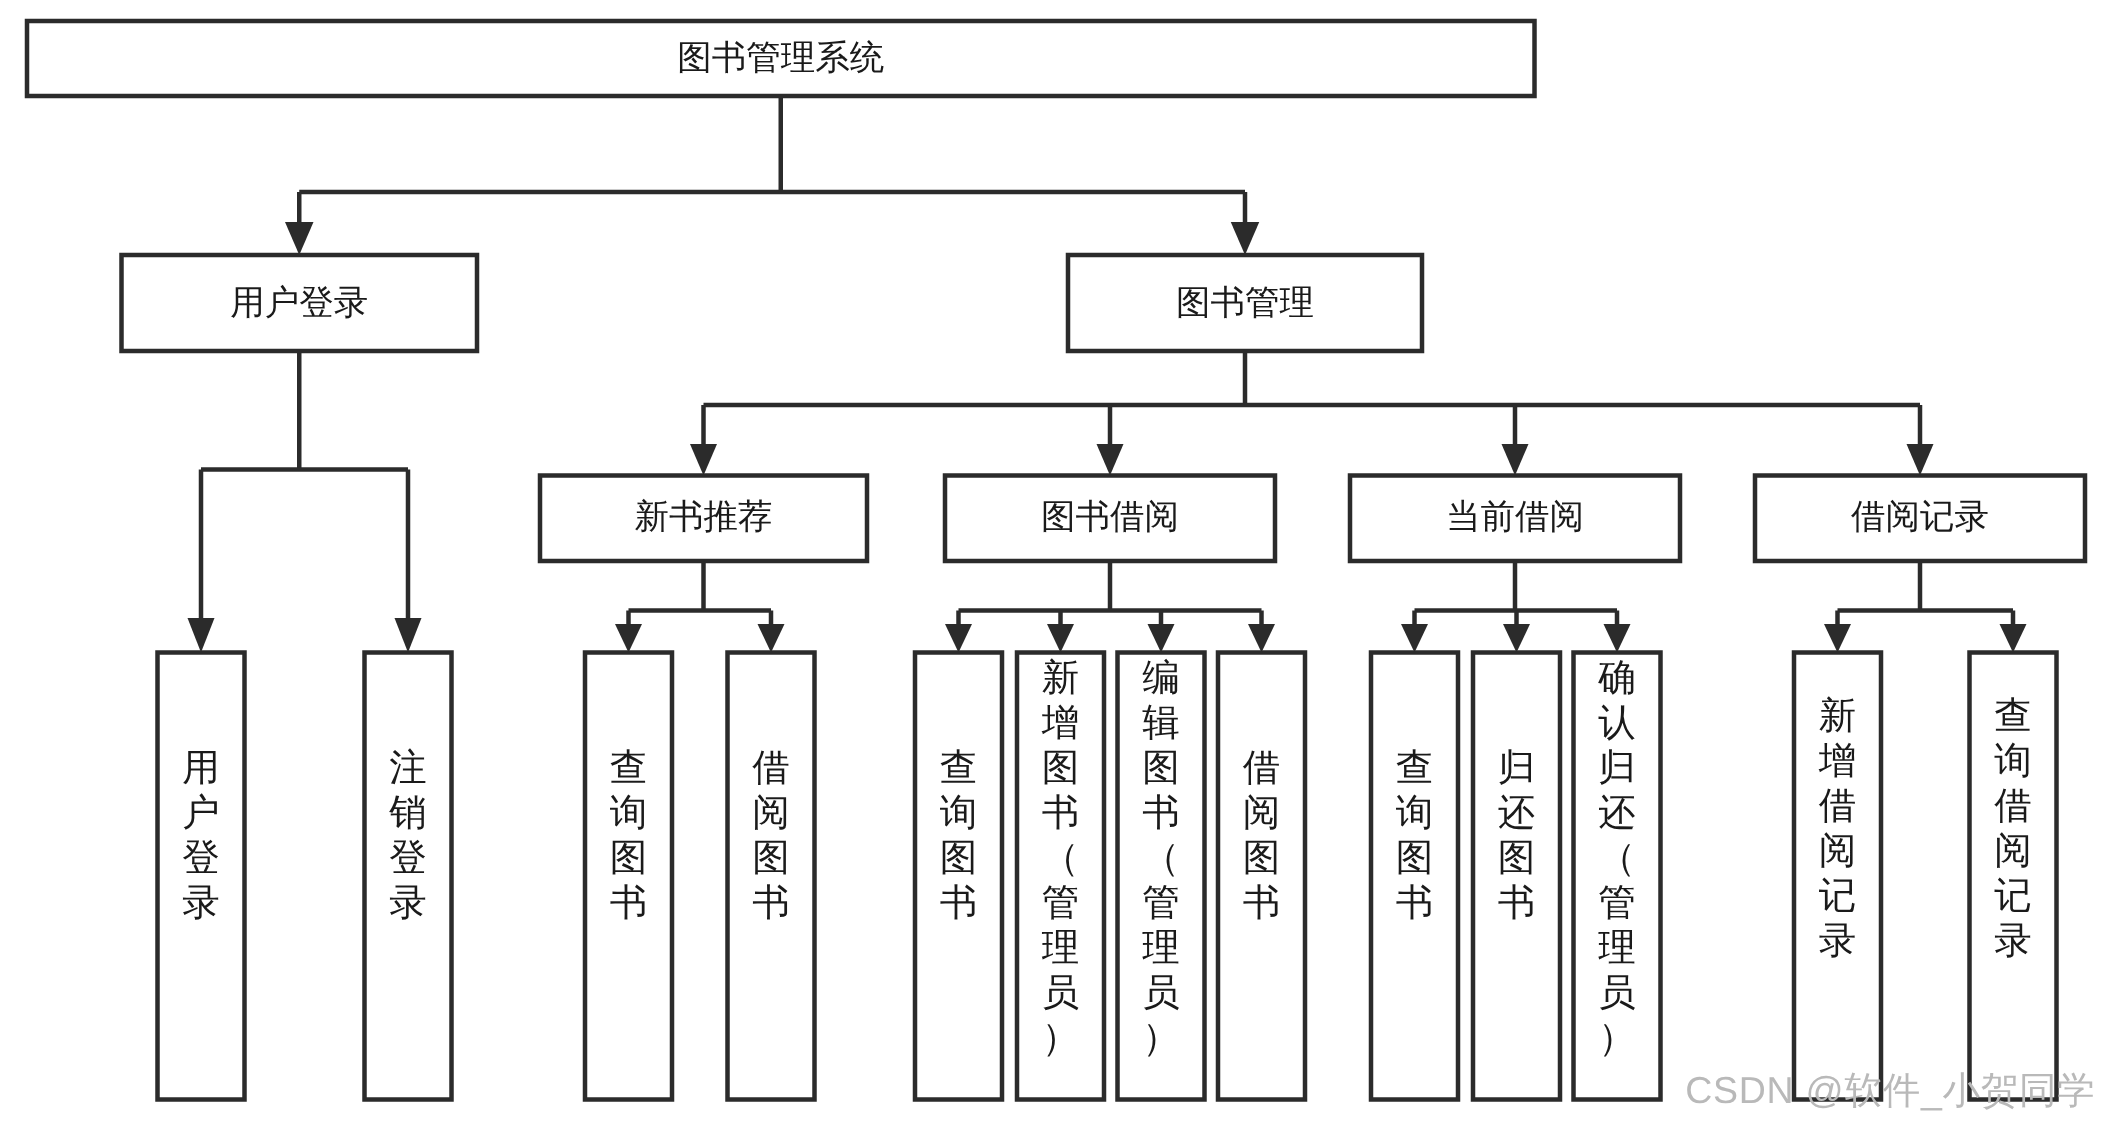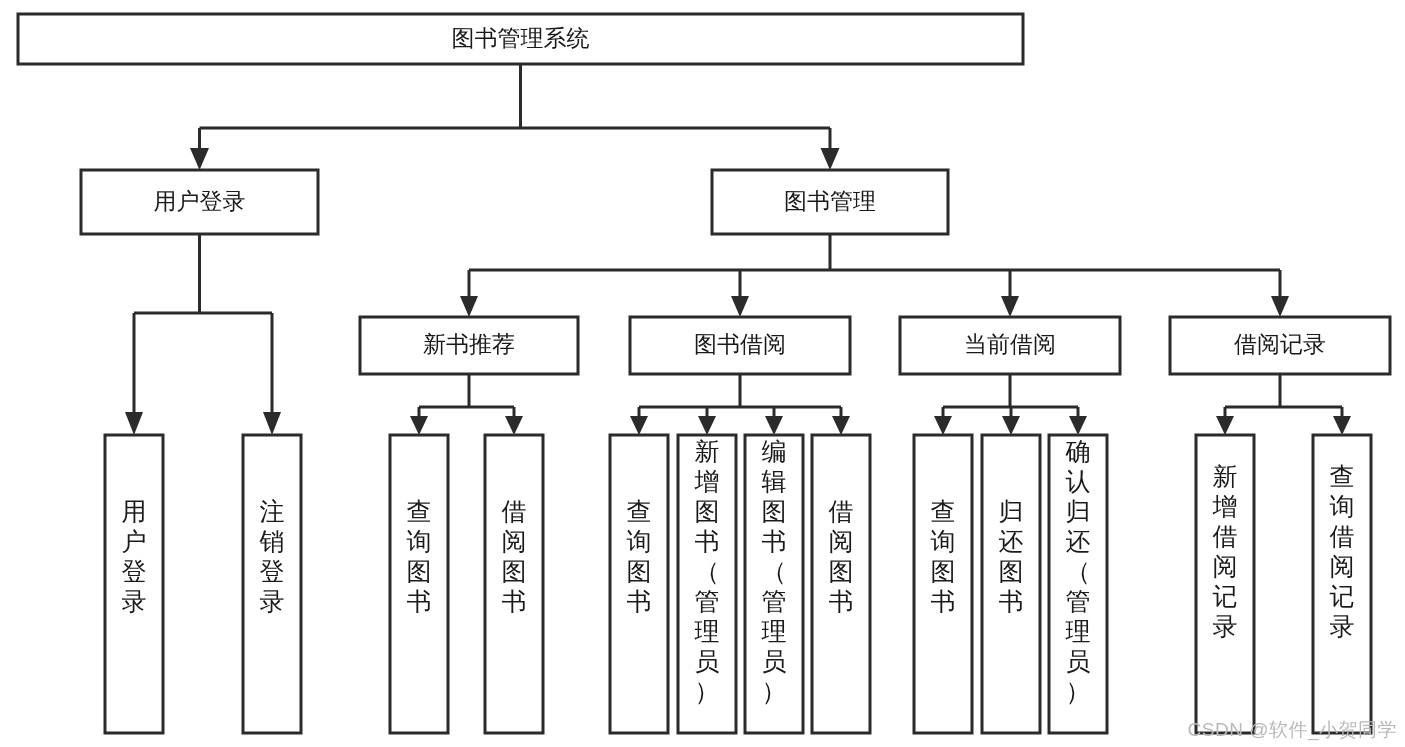--- a/index.html
+++ b/index.html
@@ -52,21 +52,21 @@
     font-family: "Liberation Sans", "DejaVu Sans", sans-serif;
     font-size: 25px;
     fill: #1a1a1a;
     text-anchor: middle;
   }
   .watermark {
     position: absolute;
     right: 8px;
     bottom: 4px;
     font-family: "Liberation Sans", "DejaVu Sans", sans-serif;
-    font-size: 19px;
+    font-size: 25px;
     color: #b9b9b9;
     letter-spacing: 0.5px;
     white-space: nowrap;
     user-select: none;
   }
 </style>
 </head>
 <body>
 
 <div id="diagram-root">

